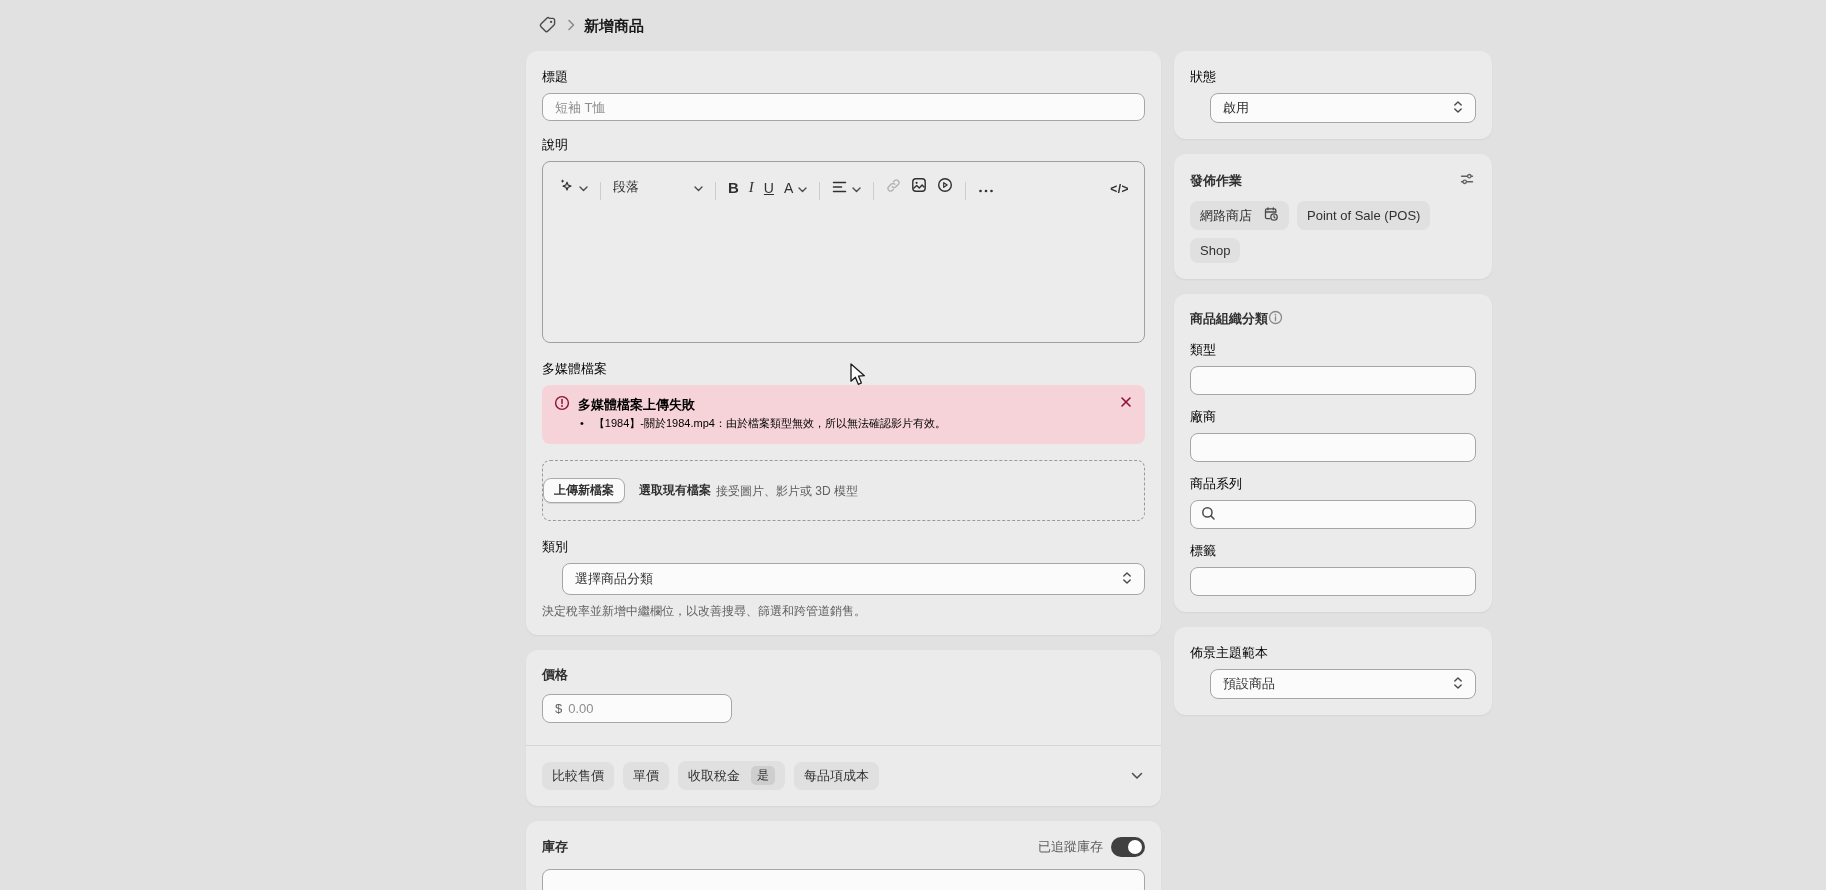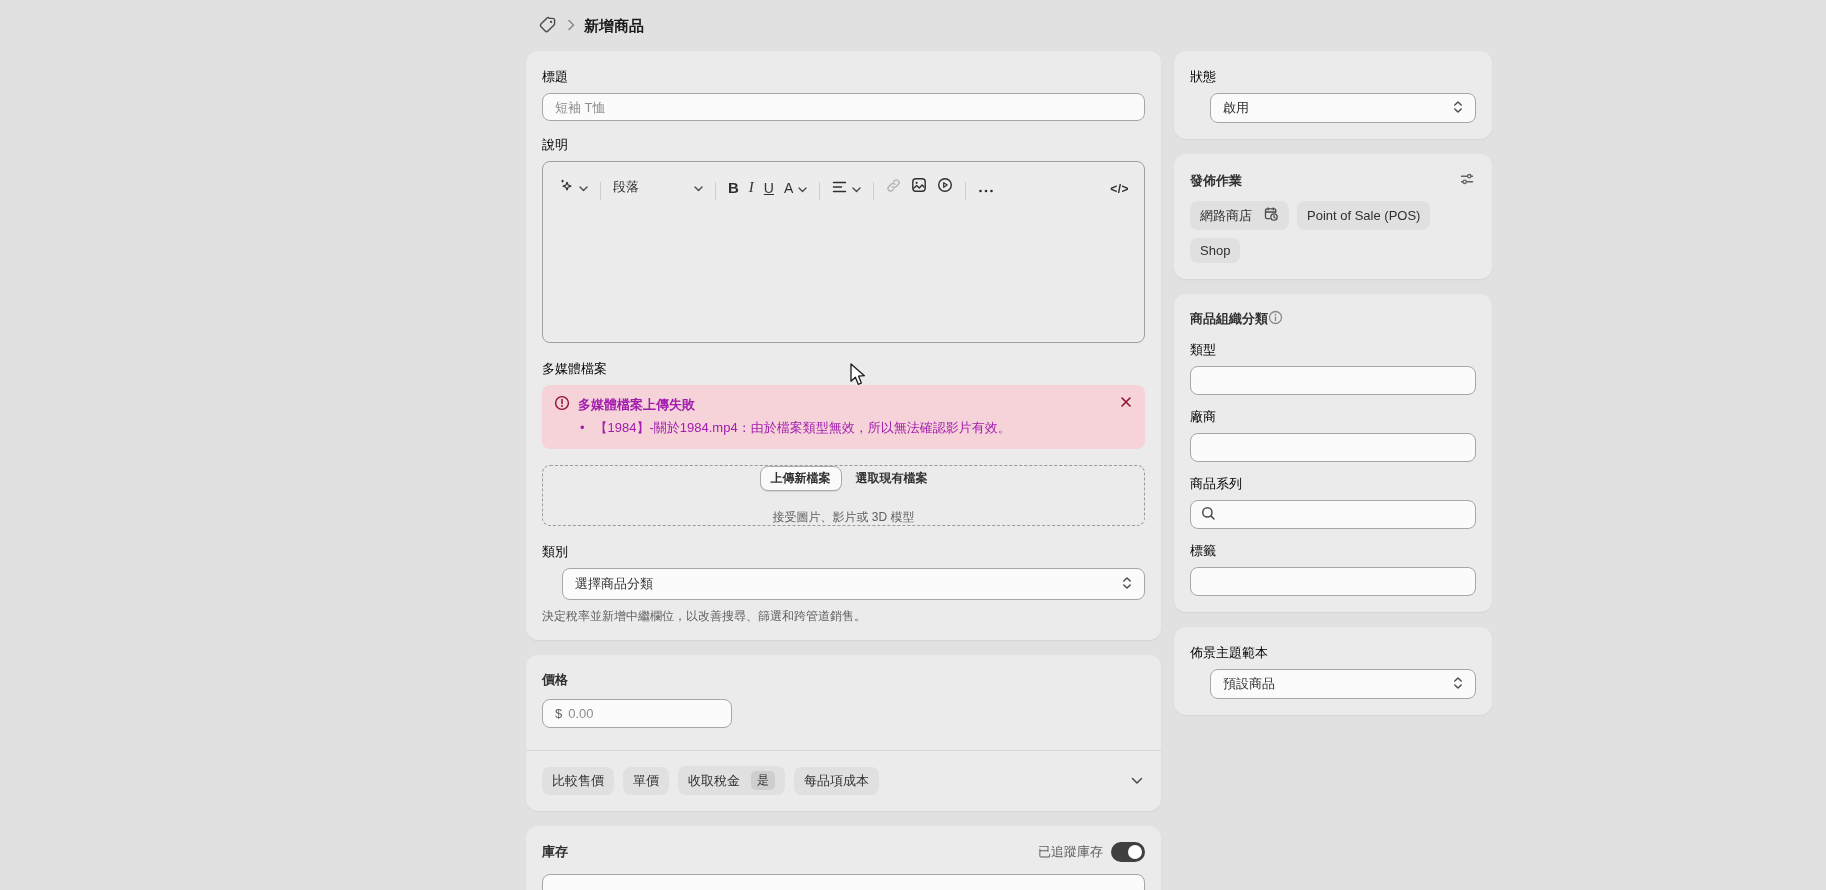--- a/index.html
+++ b/index.html
@@ -39,29 +39,29 @@
   .tb-para { width:100px; justify-content:space-between; font-size:13px; }
   .tb-bold { font-weight:700; font-size:15px; }
   .tb-italic { font-family:"Liberation Serif","DejaVu Serif",serif; font-style:italic; font-size:15px; }
   .tb-under { text-decoration:underline; font-size:14px; }
   .tb-color { font-size:14px; }
   .tb-disabled { color:#adadad; }
   .tb-code { font-size:12px; font-weight:700; letter-spacing:.5px; }
   .tb-spacer { flex:1; }
 
   
-  .banner { margin-top:6px; background:#f6d3d8; border-radius:8px; padding:10px 12px 12px; position:relative; color:#a21caf; }
+  .banner { margin-top:6px; background:#f6d3d8; border-radius:8px; padding:10px 12px 12px; position:relative; color:#000000; }
   .banner-head { display:flex; align-items:center; gap:8px; font-weight:700; font-size:13px; }
-  .banner-detail { margin-top:5px; padding-left:26px; font-size:13px; display:flex; gap:10px; line-height:18px; }
+  .banner-detail { padding-left:26px; font-size:11px; display:flex; gap:10px; line-height:18px; }
   .banner-detail::before { content:"•"; }
   .banner-close { position:absolute; top:11px; right:13px; background:none; border:none; cursor:pointer; display:flex; }
 
   
   .upload { margin-top:16px; height:61px; border:1px dashed #9a9a9a; border-radius:8px;
-            display:flex; flex-direction:column; align-items:center; justify-content:space-between; gap:5px; }
+            display:flex; flex-direction:row; align-items:center; justify-content:flex-start; gap:5px; }
   .upload-row { display:flex; align-items:center; gap:14px; }
   .upload-btn { background:#fafafa; border:1px solid #ababab; border-radius:8px; font-size:12px;
                 font-weight:600; padding:3px 10px; color:#303030; box-shadow:0 1px 0 rgba(0,0,0,.1); cursor:pointer; font-family:inherit; }
   .link-btn { background:none; border:none; font-size:12px; font-weight:600; color:#303030; cursor:pointer; font-family:inherit; }
   .hint { font-size:12px; color:#616161; line-height:16px; }
 
   
   .select { margin-top:6px; height:32px; background:#fbfbfb; border:1px solid #a6a6a6; border-radius:8px;
             display:flex; align-items:center; justify-content:space-between; padding:0 12px; font-size:13px; cursor:pointer;margin-left:20px; }
   .select.h30 { height:30px; }

